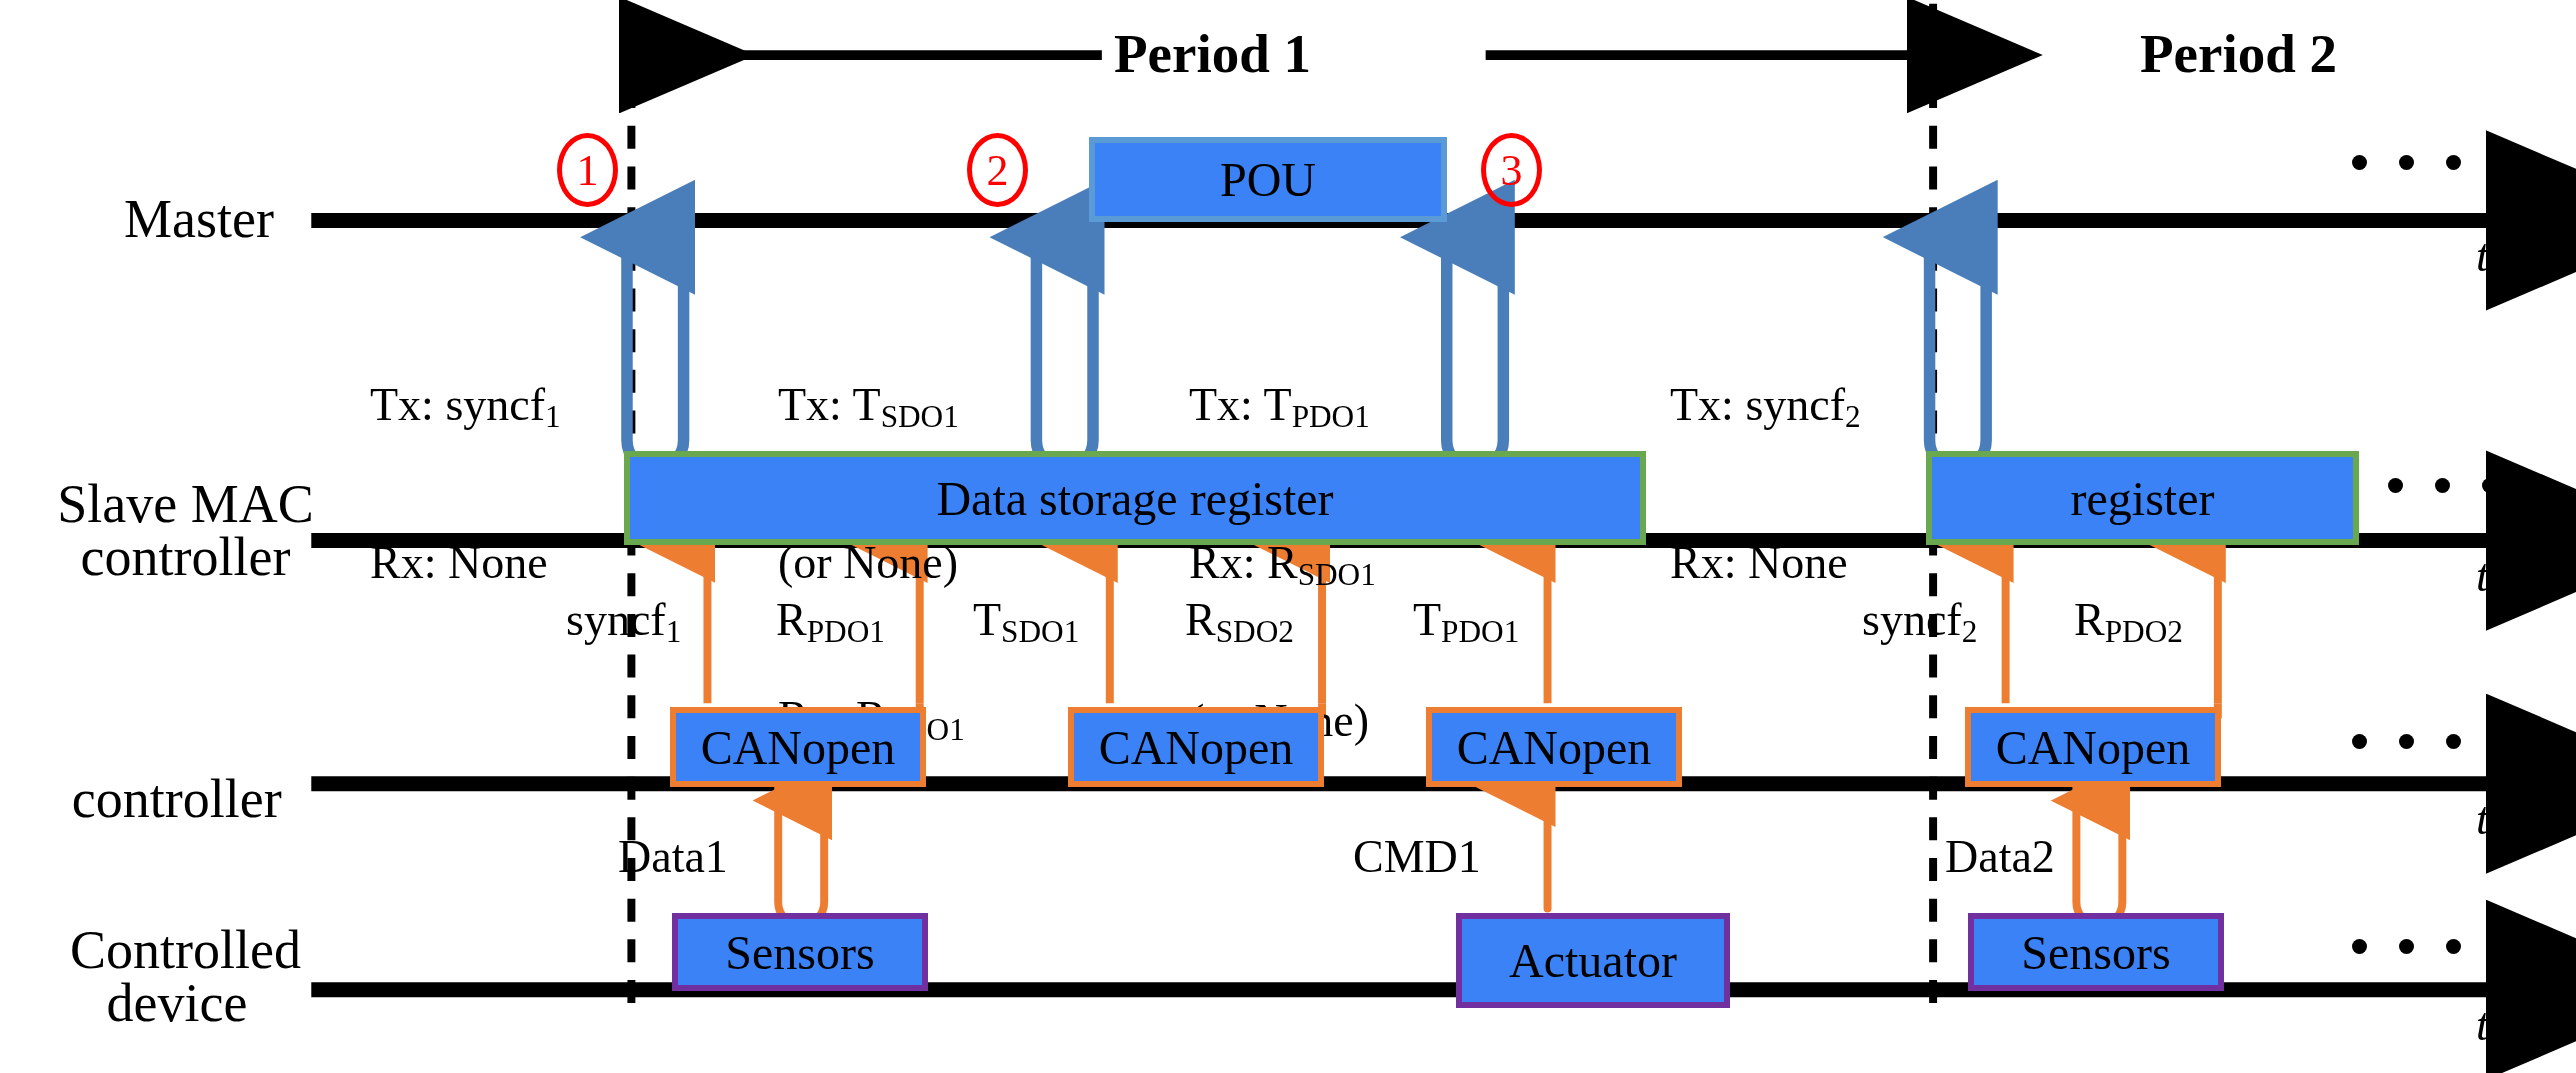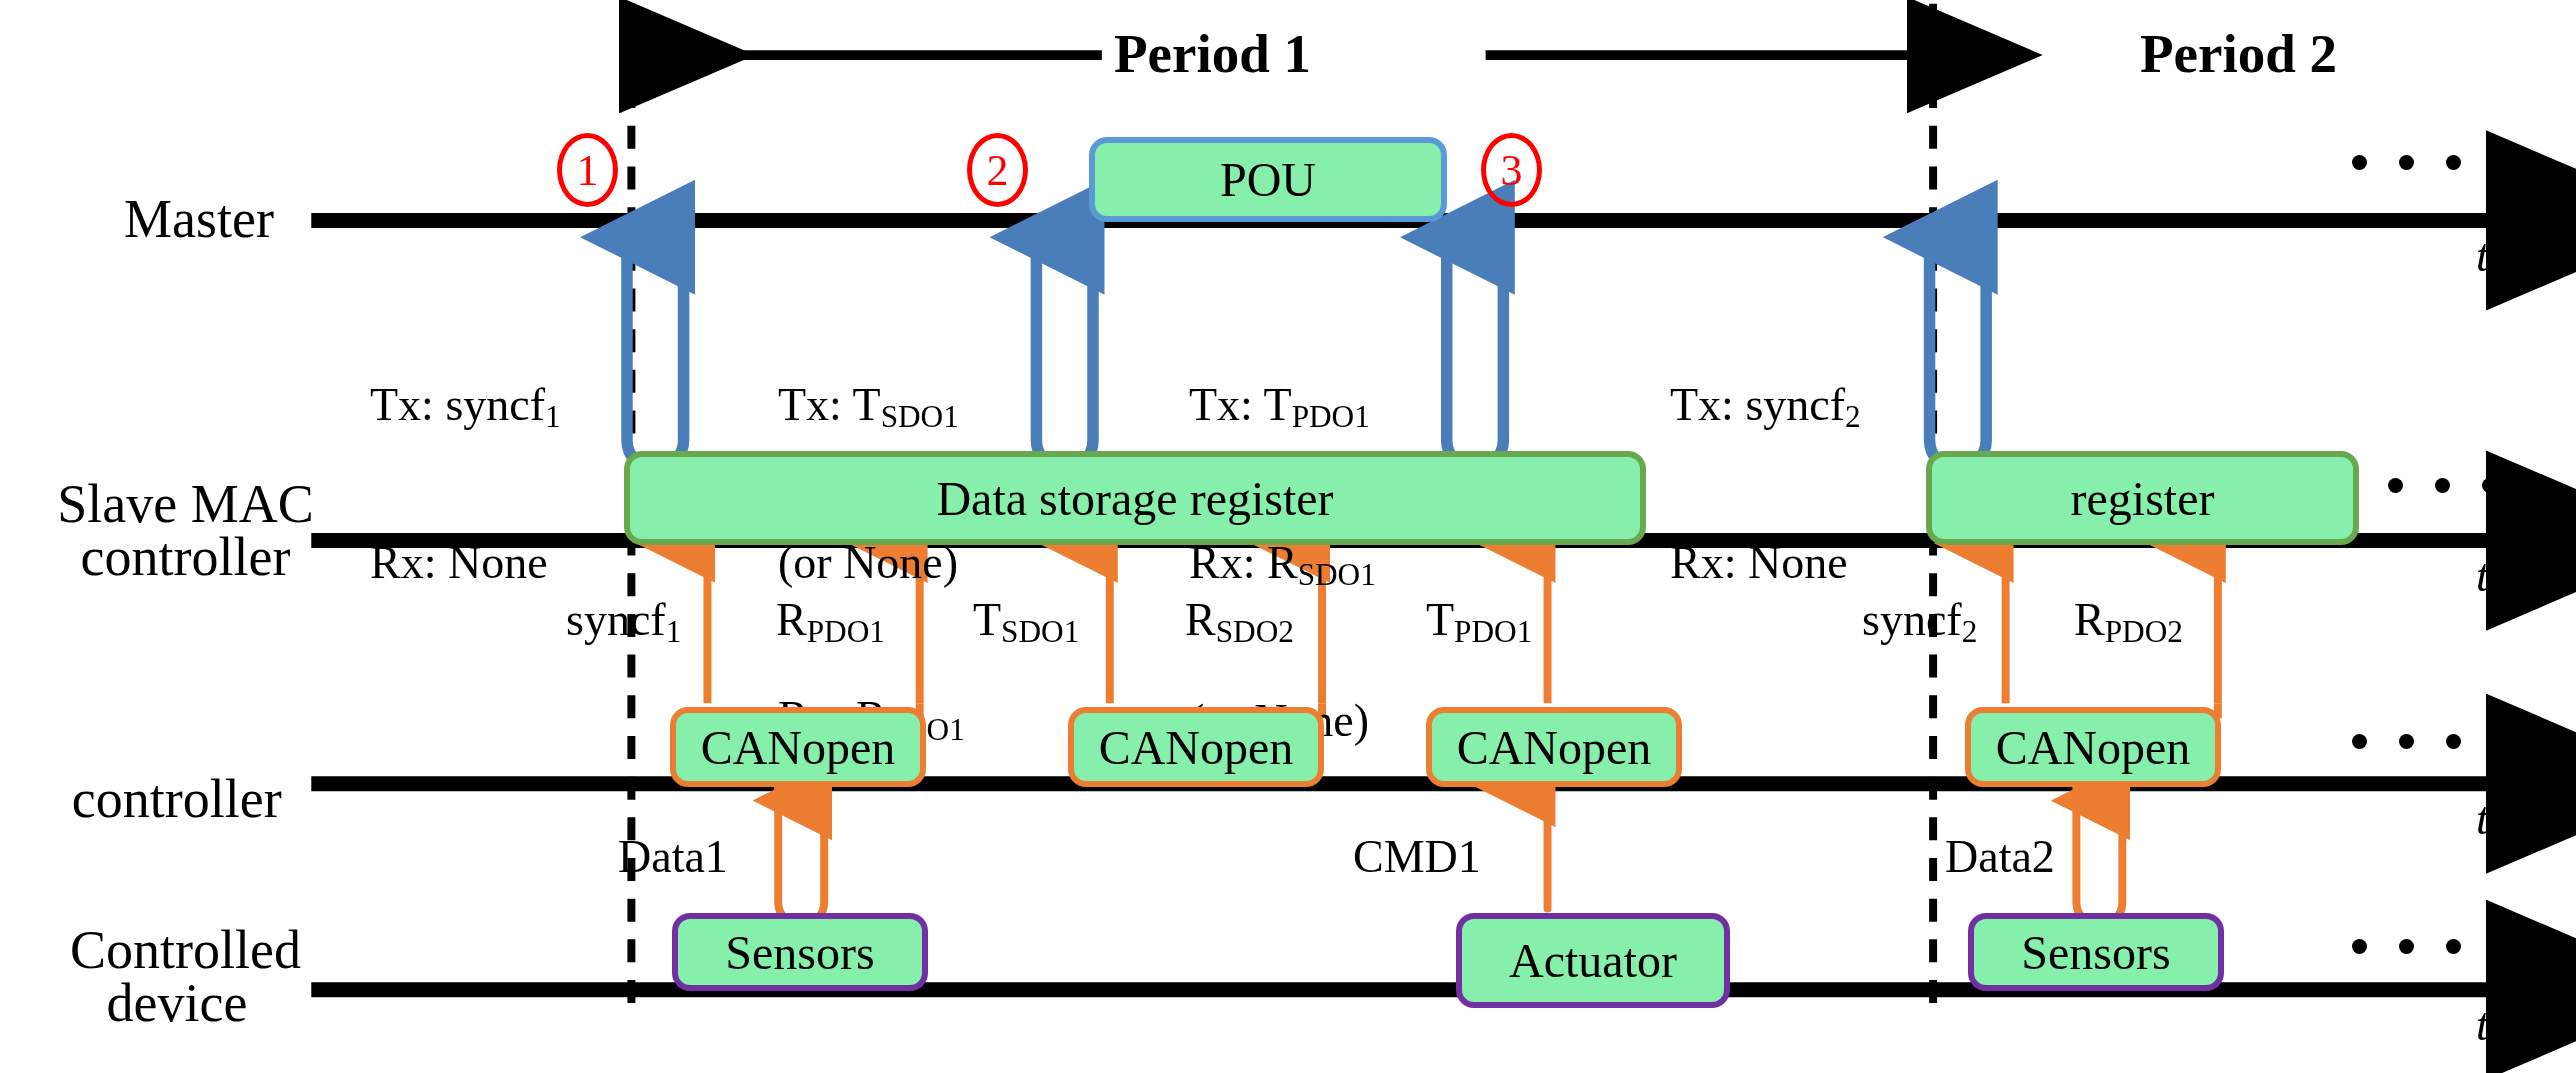--- a/index.html
+++ b/index.html
@@ -4,21 +4,21 @@
 <style>
   html,body{margin:0;padding:0;background:#fff;}
   body{font-family:"Liberation Serif",serif;}
   #root{position:relative;width:2576px;height:1074px;background:#fff;overflow:hidden;}
   .lbl{position:absolute;color:#000;line-height:1.05;white-space:pre;}
   .rowlabel{font-size:54px;text-align:center;}
   .bold{font-weight:bold;}
   .ital{font-style:italic;}
   .note{font-size:46px;line-height:1.12;}
   .sub{font-size:0.68em;vertical-align:-0.22em;letter-spacing:0px;}
-  .box{position:absolute;background:#86efac;box-sizing:border-box;display:flex;align-items:center;justify-content:center;border-radius:18px;}
+  .box{position:absolute;background:#3b82f6;box-sizing:border-box;display:flex;align-items:center;justify-content:center;}
   .box-green{border:6.2px solid #6aa84f;}
   .box-blue{border:6.2px solid #5b9bd5;}
   .box-orange{border:6.2px solid #ed7d31;}
   .box-purple{border:6.2px solid #7030a0;}
   .boxtxt{font-size:48px;color:#000;}
   .dots{position:absolute;display:flex;gap:32px;align-items:center;}
   .dot{width:15px;height:15px;border-radius:50%;background:#000;}
   svg{position:absolute;top:0;left:0;overflow:visible;}
   .circnum{position:absolute;width:51px;height:64px;border:5.3px solid #ff0000;border-radius:50%;
            color:#ff0000;font-size:44px;display:flex;align-items:center;justify-content:center;
@@ -142,21 +142,21 @@
     <span class="boxtxt">Data storage register</span>
   </div>
   <div class="box box-green" style="left:1926px;top:451px;width:433px;height:94px;">
     <span class="boxtxt">register</span>
   </div>
 
   <div class="lbl note" style="left:566px;top:594px;"><span>syncf</span><span class="sub">1</span></div>
   <div class="lbl note" style="left:776px;top:594px;"><span>R</span><span class="sub">PDO1</span></div>
   <div class="lbl note" style="left:973px;top:594px;"><span>T</span><span class="sub">SDO1</span></div>
   <div class="lbl note" style="left:1185px;top:594px;"><span>R</span><span class="sub">SDO2</span></div>
-  <div class="lbl note" style="left:1413px;top:594px;margin-left:13px;"><span>T</span><span class="sub">PDO1</span></div>
+  <div class="lbl note" style="left:1413px;top:594px;"><span>T</span><span class="sub">PDO1</span></div>
   <div class="lbl note" style="left:1862px;top:594px;"><span>syncf</span><span class="sub">2</span></div>
   <div class="lbl note" style="left:2074px;top:594px;"><span>R</span><span class="sub">PDO2</span></div>
 
   <div class="box box-orange" style="left:670px;top:707px;width:256px;height:80px;">
     <span class="boxtxt">CANopen</span>
   </div>
   <div class="box box-orange" style="left:1068px;top:707px;width:256px;height:80px;">
     <span class="boxtxt">CANopen</span>
   </div>
   <div class="box box-orange" style="left:1426px;top:707px;width:256px;height:80px;">

